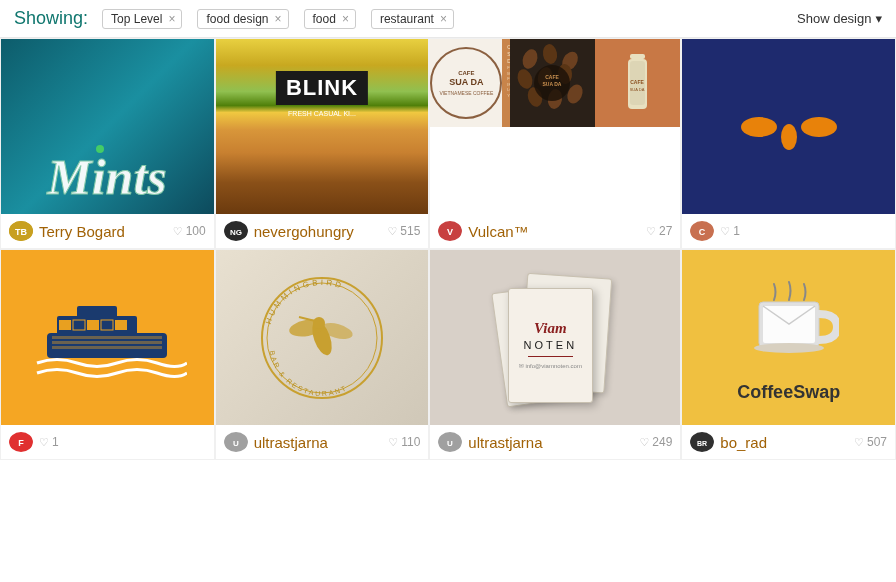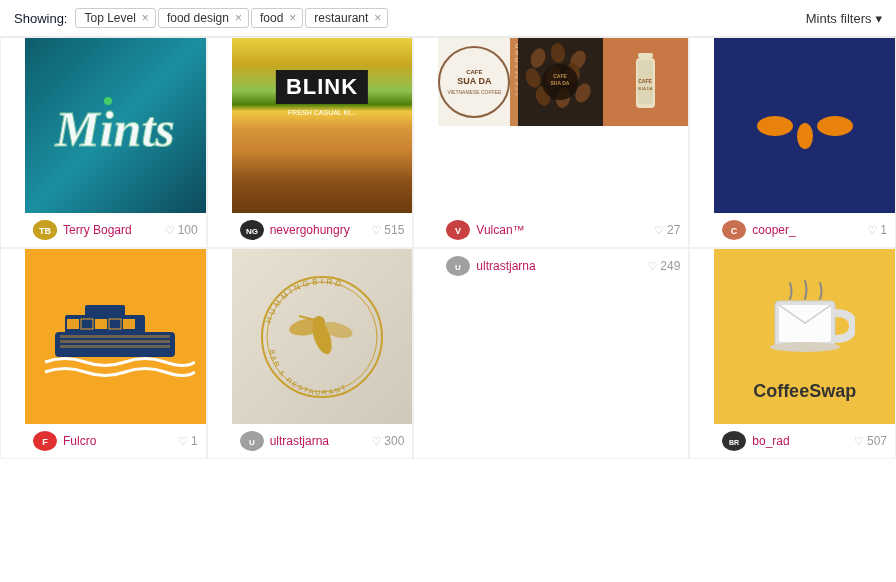--- a/index.html
+++ b/index.html
@@ -12,29 +12,29 @@
 
     
     .filter-bar {
       display: flex;
       align-items: center;
       padding: 8px 14px;
       border-bottom: 1px solid #e8e8e8;
       background: #fff;
     }
     .filter-label {
-      color: #0f172a;
-      margin-right: 8px;
-      font-size: 13px;
+      color: #0f766e;
+      margin-right: 14px;
+      font-size: 18px;
       white-space: nowrap;
     }
     .filter-tags {
       display: flex;
       flex-wrap: wrap;
-      gap: 2px;
+      gap: 15px;
       flex: 1;
     }
     .filter-tag {
       display: flex;
       align-items: center;
       background: #fff;
       border: 1px solid #ccc;
       border-radius: 3px;
       padding: 2px 6px 2px 8px;
       font-size: 12px;
@@ -65,21 +65,20 @@
       display: grid;
       grid-template-columns: repeat(4, 1fr);
       gap: 0;
       padding: 0;
     }
 
     .card {
       display: flex;
       flex-direction: column;
       border: 1px solid #f0f0f0;
-      padding-left: 24px;
     }
 
     .card-image {
       width: 100%;
       height: 175px;
       overflow: hidden;
       position: relative;
       flex-shrink: 0;
     }
 
@@ -99,22 +98,22 @@
       overflow: hidden;
       display: flex;
       align-items: center;
       justify-content: center;
       font-size: 9px;
       font-weight: bold;
       color: #fff;
     }
 
     .username {
-      font-size: 12px;
-      color: #be185d;
+      font-size: 15px;
+      color: #a16207;
       flex: 1;
       white-space: nowrap;
       overflow: hidden;
       text-overflow: ellipsis;
     }
 
     .likes {
       display: flex;
       align-items: center;
       gap: 3px;
@@ -126,21 +125,21 @@
       font-size: 11px;
       color: #bbb;
     }
 
     
 
     
     .card-mints-bg {
       background: linear-gradient(135deg, #0d5c6b 0%, #1a8fa0 50%, #0d4a5c 100%);
       display: flex;
-      align-items: center;
+      align-items: flex-end;
       justify-content: center;
     }
   </style>
 </head>
 <body>
 
 <div class="filter-bar">
   <span class="filter-label">Showing:</span>
   <div class="filter-tags">
     <div class="filter-tag">
@@ -154,21 +153,21 @@
     <div class="filter-tag">
       <span>food</span>
       <span class="close-x">×</span>
     </div>
     <div class="filter-tag">
       <span>restaurant</span>
       <span class="close-x">×</span>
     </div>
   </div>
   <button class="show-filters-btn">
-    <span>Mints filters</span>
+    <span>Show design</span>
     <span>▾</span>
   </button>
 </div>
 
 <div class="grid">
 
   <div class="card">
     <div class="card-image">
       <div class="card-mints-bg" style="width:100%;height:100%;">
         <svg width="150" height="80" viewBox="0 0 150 80">
@@ -309,21 +308,20 @@
         </svg>
       </div>
     </div>
     <div class="card-footer">
       <div class="avatar">
         <svg width="24" height="24" viewBox="0 0 24 24">
             <circle cx="12" cy="12" r="12" fill="#c87050"></circle>
             <text x="12" y="16" text-anchor="middle" font-size="9" fill="white" font-family="sans-serif">C</text>
           </svg>
       </div>
-      <span class="username">cooper_</span>
       <span class="likes">
         <span class="heart-icon">♡</span>
         <span>1</span>
       </span>
     </div>
   </div>
 
   <div class="card">
     <div class="card-image">
       <div style="width:100%;height:100%;background:#f5a623;display:flex;align-items:center;justify-content:center;">
@@ -349,21 +347,20 @@
         </svg>
       </div>
     </div>
     <div class="card-footer">
       <div class="avatar">
         <svg width="24" height="24" viewBox="0 0 24 24">
             <circle cx="12" cy="12" r="12" fill="#e03030"></circle>
             <text x="12" y="16" text-anchor="middle" font-size="9" fill="white" font-family="sans-serif">F</text>
           </svg>
       </div>
-      <span class="username">Fulcro</span>
       <span class="likes">
         <span class="heart-icon">♡</span>
         <span>1</span>
       </span>
     </div>
   </div>
 
   <div class="card">
     <div class="card-image">
       <div style="width:100%;height:100%;background:linear-gradient(135deg,#e8e0d0,#d0c8b8);display:flex;align-items:center;justify-content:center;">
@@ -396,26 +393,51 @@
     <div class="card-footer">
       <div class="avatar">
         <svg width="24" height="24" viewBox="0 0 24 24">
             <circle cx="12" cy="12" r="12" fill="#a0a0a0"></circle>
             <text x="12" y="16" text-anchor="middle" font-size="8" fill="white" font-family="sans-serif">U</text>
           </svg>
       </div>
       <span class="username">ultrastjarna</span>
       <span class="likes">
         <span class="heart-icon">♡</span>
-        <span>300</span>
-      </span>
-    </div>
-  </div>
-
-  <div class="card">
+        <span>110</span>
+      </span>
+    </div>
+  </div>
+
+  <div class="card">
+    <div class="card-image">
+      <div style="width:100%;height:100%;background:#d8d0c8;display:flex;align-items:center;justify-content:center;position:relative;">
+
+        <div style="position:absolute;width:85px;height:115px;background:#f0ece4;border:1px solid #c8c0b0;border-radius:3px;transform:rotate(-8deg) translate(-15px,5px);box-shadow:2px 2px 6px rgba(0,0,0,0.2);display:flex;align-items:center;justify-content:center;flex-direction:column;">
+          <div style="font-size:14px;font-family:Georgia,serif;color:#8b2020;font-style:italic;font-weight:bold;">Viam</div>
+          <div style="font-size:10px;font-family:sans-serif;color:#1a1a1a;letter-spacing:2px;text-transform:uppercase;margin-top:2px;">NOTEN</div>
+          <div style="width:40px;height:1px;background:#8b2020;margin:4px 0;"></div>
+        </div>
+
+        <div style="position:absolute;width:85px;height:115px;background:#f0ece4;border:1px solid #c8c0b0;border-radius:3px;transform:rotate(4deg) translate(10px,-5px);box-shadow:2px 2px 6px rgba(0,0,0,0.2);display:flex;align-items:center;justify-content:center;flex-direction:column;">
+          <div style="font-size:14px;font-family:Georgia,serif;color:#8b2020;font-style:italic;font-weight:bold;">Viam</div>
+          <div style="font-size:10px;font-family:sans-serif;color:#1a1a1a;letter-spacing:2px;text-transform:uppercase;margin-top:2px;">NOTEN</div>
+          <div style="width:40px;height:1px;background:#8b2020;margin:4px 0;"></div>
+        </div>
+
+        <div style="position:relative;width:85px;height:115px;background:#f5f0e8;border:1px solid #c8c0b0;border-radius:3px;transform:translate(-5px,8px);box-shadow:3px 3px 8px rgba(0,0,0,0.25);display:flex;align-items:center;justify-content:center;flex-direction:column;">
+          <div style="font-size:15px;font-family:Georgia,serif;color:#8b2020;font-style:italic;font-weight:bold;">Viam</div>
+          <div style="font-size:11px;font-family:sans-serif;color:#1a1a1a;letter-spacing:3px;text-transform:uppercase;margin-top:2px;">NOTEN</div>
+          <div style="width:45px;height:1px;background:#8b2020;margin:5px 0;"></div>
+          <div style="font-size:6px;color:#888;text-align:center;line-height:1.5;">
+            <div>✉ info@viamnoten.com</div>
+          </div>
+        </div>
+      </div>
+    </div>
     <div class="card-footer">
       <div class="avatar">
         <svg width="24" height="24" viewBox="0 0 24 24">
             <circle cx="12" cy="12" r="12" fill="#a0a0a0"></circle>
             <text x="12" y="16" text-anchor="middle" font-size="8" fill="white" font-family="sans-serif">U</text>
           </svg>
       </div>
       <span class="username">ultrastjarna</span>
       <span class="likes">
         <span class="heart-icon">♡</span>

